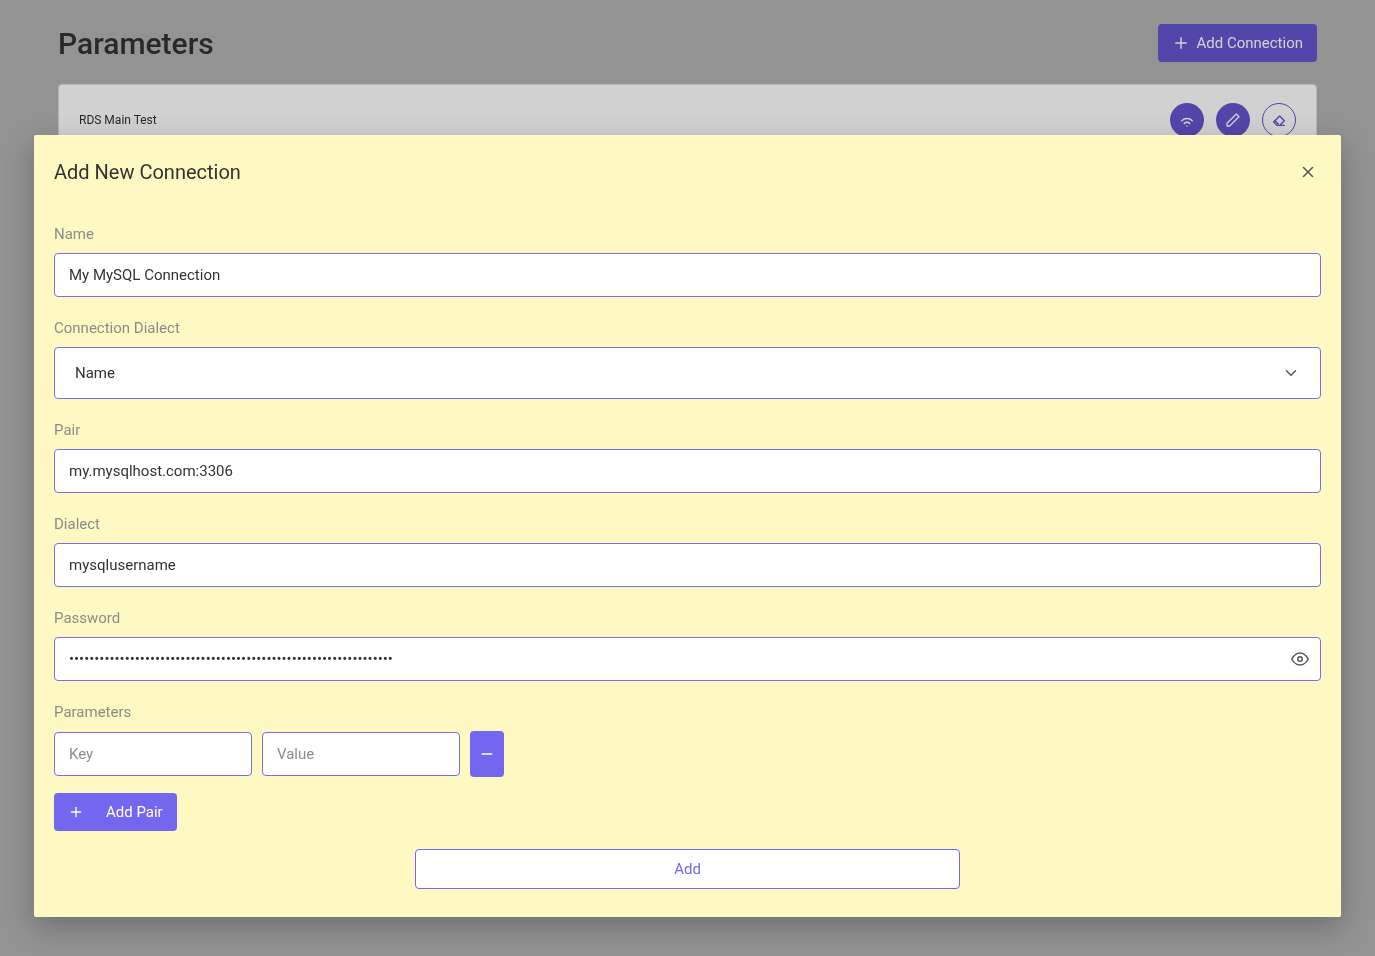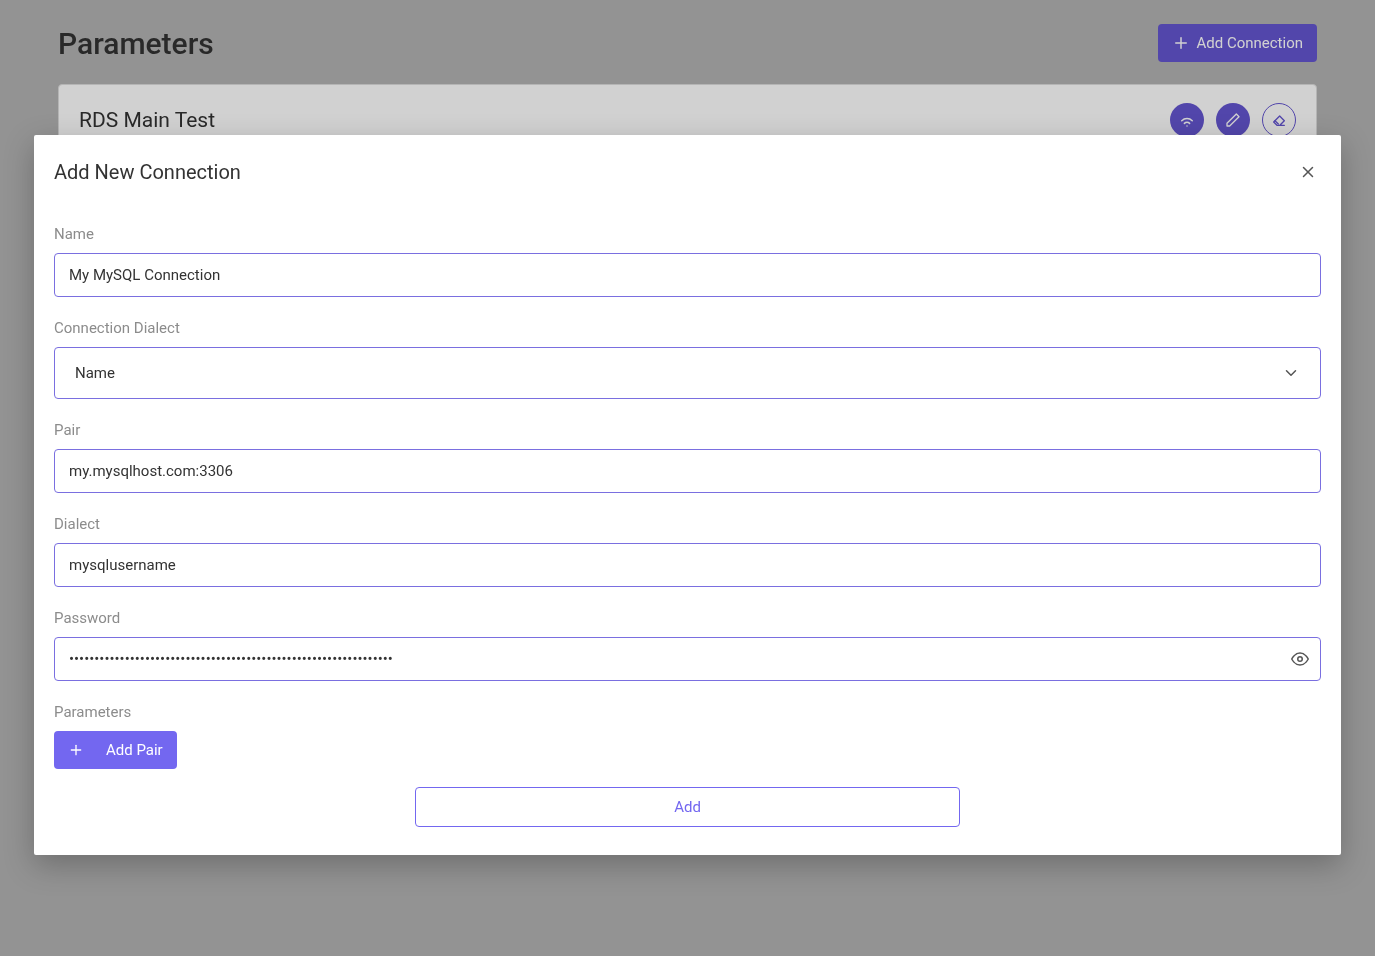--- a/index.html
+++ b/index.html
@@ -44,21 +44,21 @@
   .btn-primary svg { stroke: #fff; }
   .card {
     background: #fff;
     border: 1px solid #ddd;
     border-radius: 4px;
     padding: 18px 20px;
     display: flex;
     align-items: center;
     justify-content: space-between;
   }
-  .card-title { font-size: 21px; color: #333; font-weight: 400; }
+  .card-title { font-size: 12px; color: #333; font-weight: 400; }
   .card-actions { display: flex; gap: 12px; align-items: center; }
   .icon-btn {
     width: 34px; height: 34px; border-radius: 50%;
     display: inline-flex; align-items: center; justify-content: center;
     cursor: pointer; border: none;
   }
   .icon-btn.solid { background: #6556d1; }
   .icon-btn.solid svg { stroke: #fff; }
   .icon-btn.outline { background: transparent; border: 1.5px solid #6556d1; }
   .icon-btn.outline svg { stroke: #6556d1; }
@@ -67,21 +67,21 @@
   .overlay-dim {
     position: absolute;
     inset: 0;
     background: rgba(0,0,0,0.18);
     z-index: 5;
   }
 
   .modal {
     position: absolute;
     left: 34px; right: 34px; top: 135px;
-    background: #ffffff;
+    background: #fef9c3;
     border-radius: 2px;
     box-shadow: 0 10px 30px rgba(0,0,0,0.25);
     z-index: 10;
     padding: 24px 20px 28px;
   }
   .modal-header {
     display: flex;
     align-items: center;
     justify-content: space-between;
     margin-bottom: 40px;
@@ -265,20 +265,31 @@
               <path d="M1 12s4-8 11-8 11 8 11 8-4 8-11 8-11-8-11-8z"></path>
               <circle cx="12" cy="12" r="3"></circle>
             </svg>
         </span>
       </button>
     </div>
   </div>
 
   <div class="form-group" style="margin-bottom:0;">
     <label class="form-label">Parameters</label>
+    <div class="param-row">
+      <input type="text" class="param-input" placeholder="Key" style="">
+      <input type="text" class="param-input" placeholder="Value" style="">
+      <button class="minus-btn">
+        <span>
+          <svg width="16" height="16" viewBox="0 0 24 24" fill="none" stroke="#fff" stroke-width="2.5" stroke-linecap="round">
+              <line x1="5" y1="12" x2="19" y2="12"></line>
+            </svg>
+        </span>
+      </button>
+    </div>
     <button class="add-pair-btn">
       <span>
         <svg width="16" height="16" viewBox="0 0 24 24" fill="none" stroke="#fff" stroke-width="2" stroke-linecap="round">
             <line x1="12" y1="5" x2="12" y2="19"></line>
             <line x1="5" y1="12" x2="19" y2="12"></line>
           </svg>
       </span>
       <span>Add Pair</span>
     </button>
   </div>

